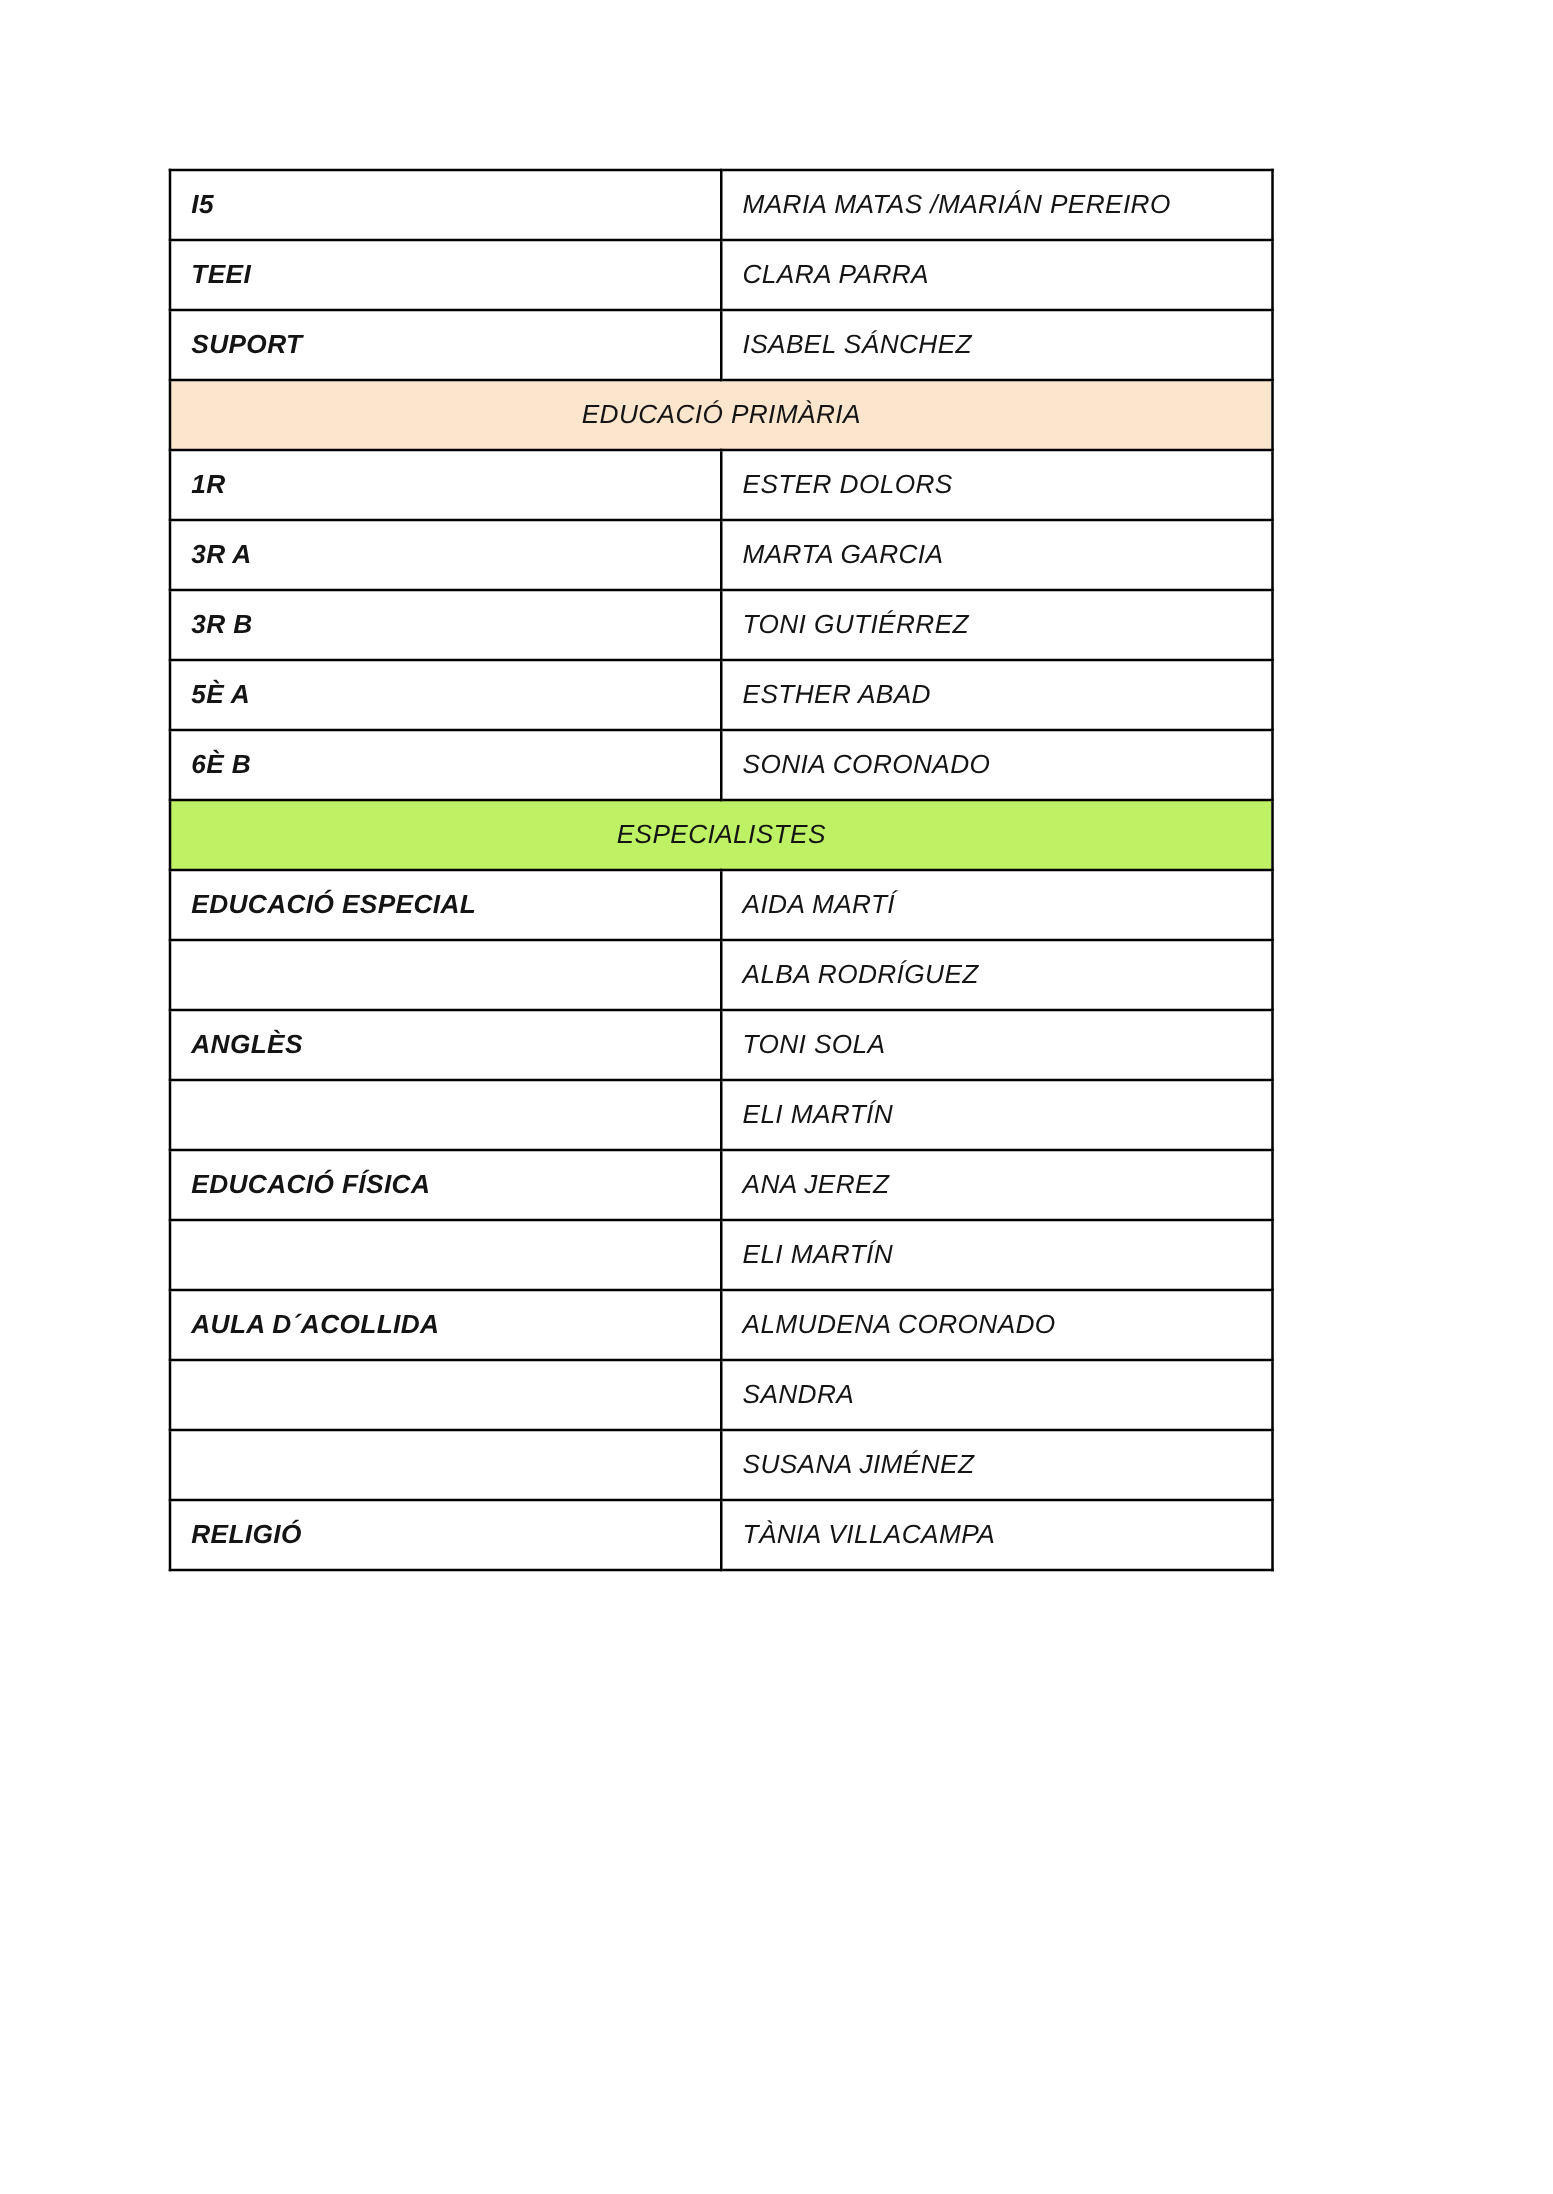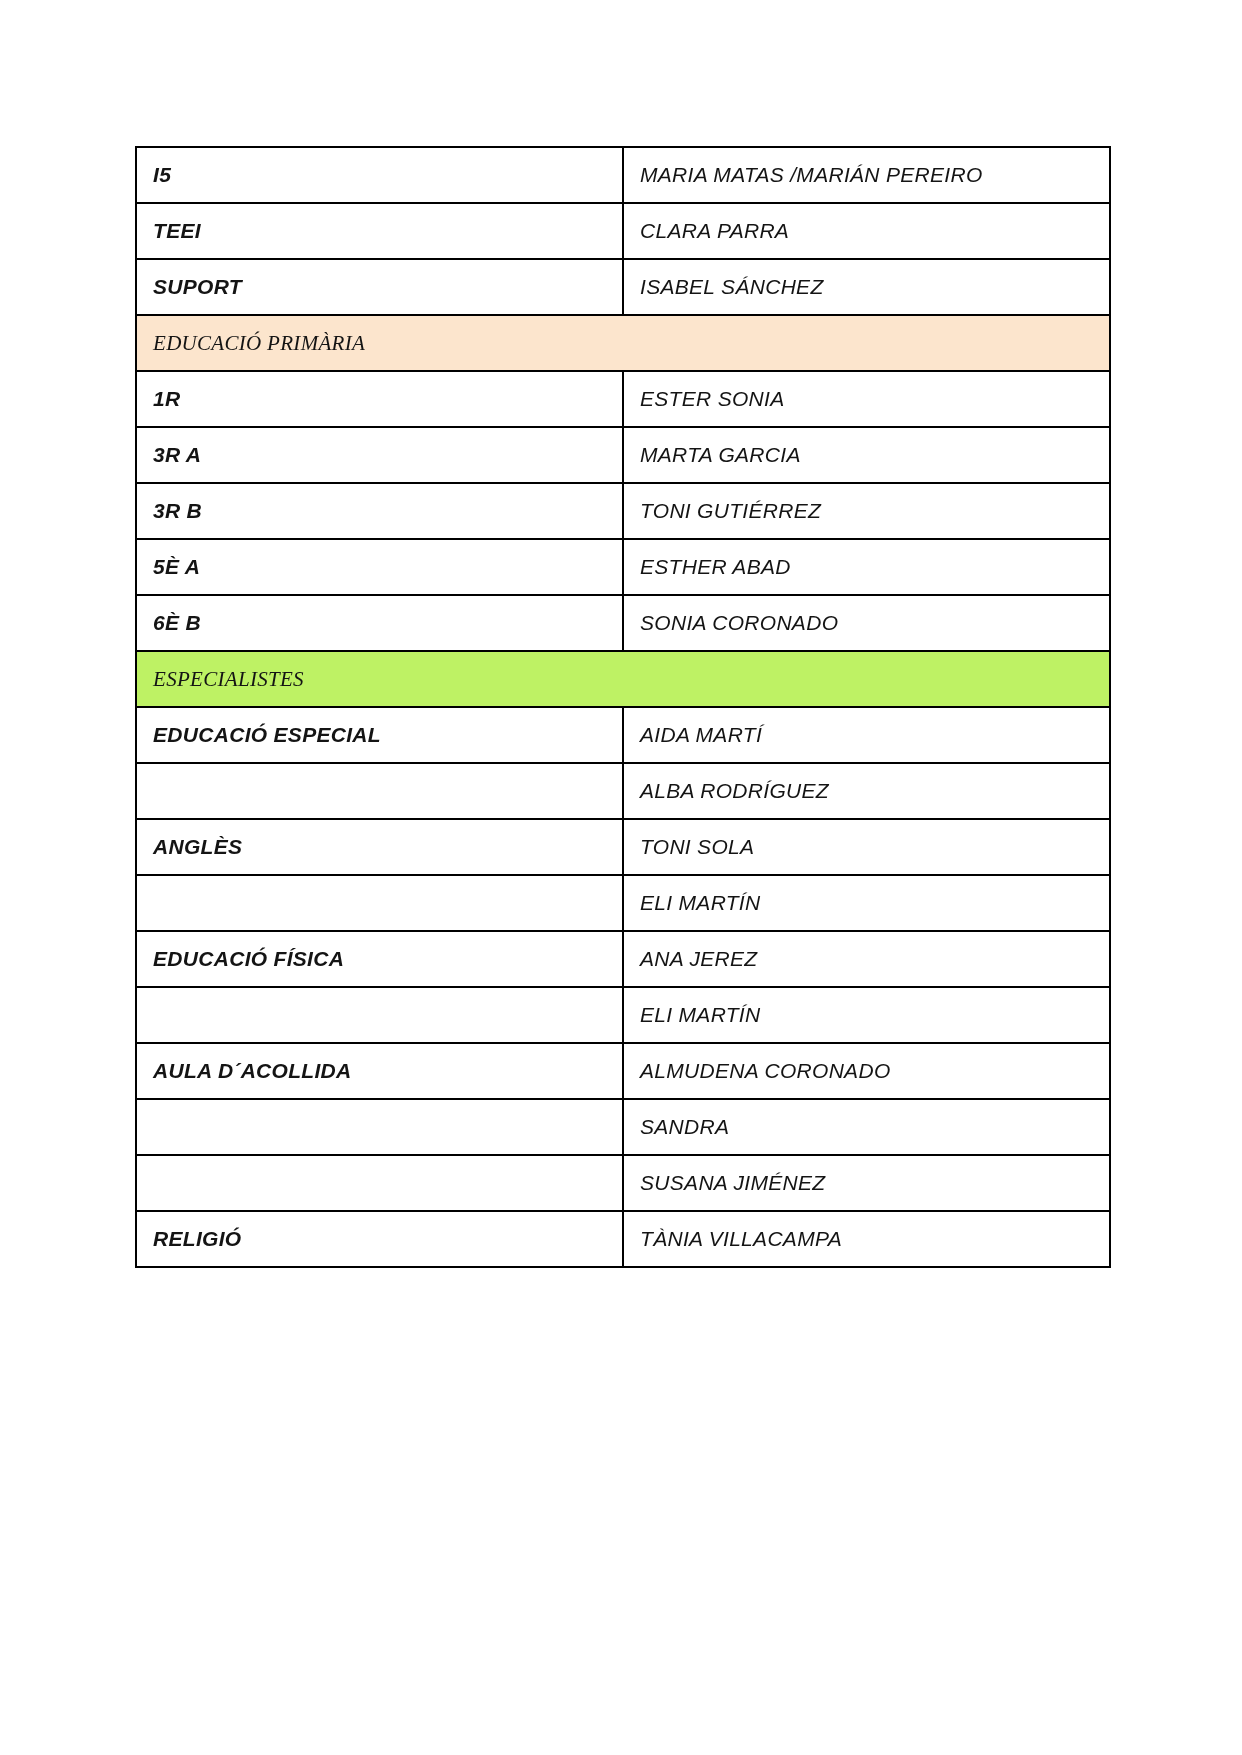--- a/index.html
+++ b/index.html
@@ -11,22 +11,22 @@
   .page {
     position: relative;
     width: 1242px;
     height: 1755px;
     background: #ffffff;
     overflow: hidden;
   }
   table.staff-table {
     position: absolute;
     left: 135px;
-    top: 146px;
-    width: 976px;
+    top: 135px;
+    width: 884px;
     border-collapse: collapse;
     table-layout: fixed;
   }
   table.staff-table td {
     border: 2px solid #000000;
     font-style: italic;
     font-size: 21px;
     color: #141414;
     padding: 0 16px;
     height: 54px;
@@ -35,24 +35,24 @@
     overflow: hidden;
     white-space: nowrap;
   }
   td.label-cell {
     font-weight: 700;
   }
   td.value-cell {
     font-weight: 400;
   }
   td.section-cell {
+    text-align: center;
     font-weight: 400;
     height: 46px;
     padding: 0;
-    font-family: Liberation Serif, serif;
   }
 </style>
 </head>
 <body>
 
 <div class="page">
   <table class="staff-table">
     <colgroup>
       <col style="width:50%">
       <col style="width:50%">
@@ -68,21 +68,21 @@
       </tr>
       <tr>
         <td class="label-cell">SUPORT</td>
         <td class="value-cell">ISABEL SÁNCHEZ</td>
       </tr>
       <tr>
         <td class="section-cell" colspan="2" style="background:#fce5cd">EDUCACIÓ PRIMÀRIA</td>
       </tr>
       <tr>
         <td class="label-cell">1R</td>
-        <td class="value-cell">ESTER SONIA</td>
+        <td class="value-cell">ESTER DOLORS</td>
       </tr>
       <tr>
         <td class="label-cell">3R A</td>
         <td class="value-cell">MARTA GARCIA</td>
       </tr>
       <tr>
         <td class="label-cell">3R B</td>
         <td class="value-cell">TONI GUTIÉRREZ</td>
       </tr>
       <tr>

